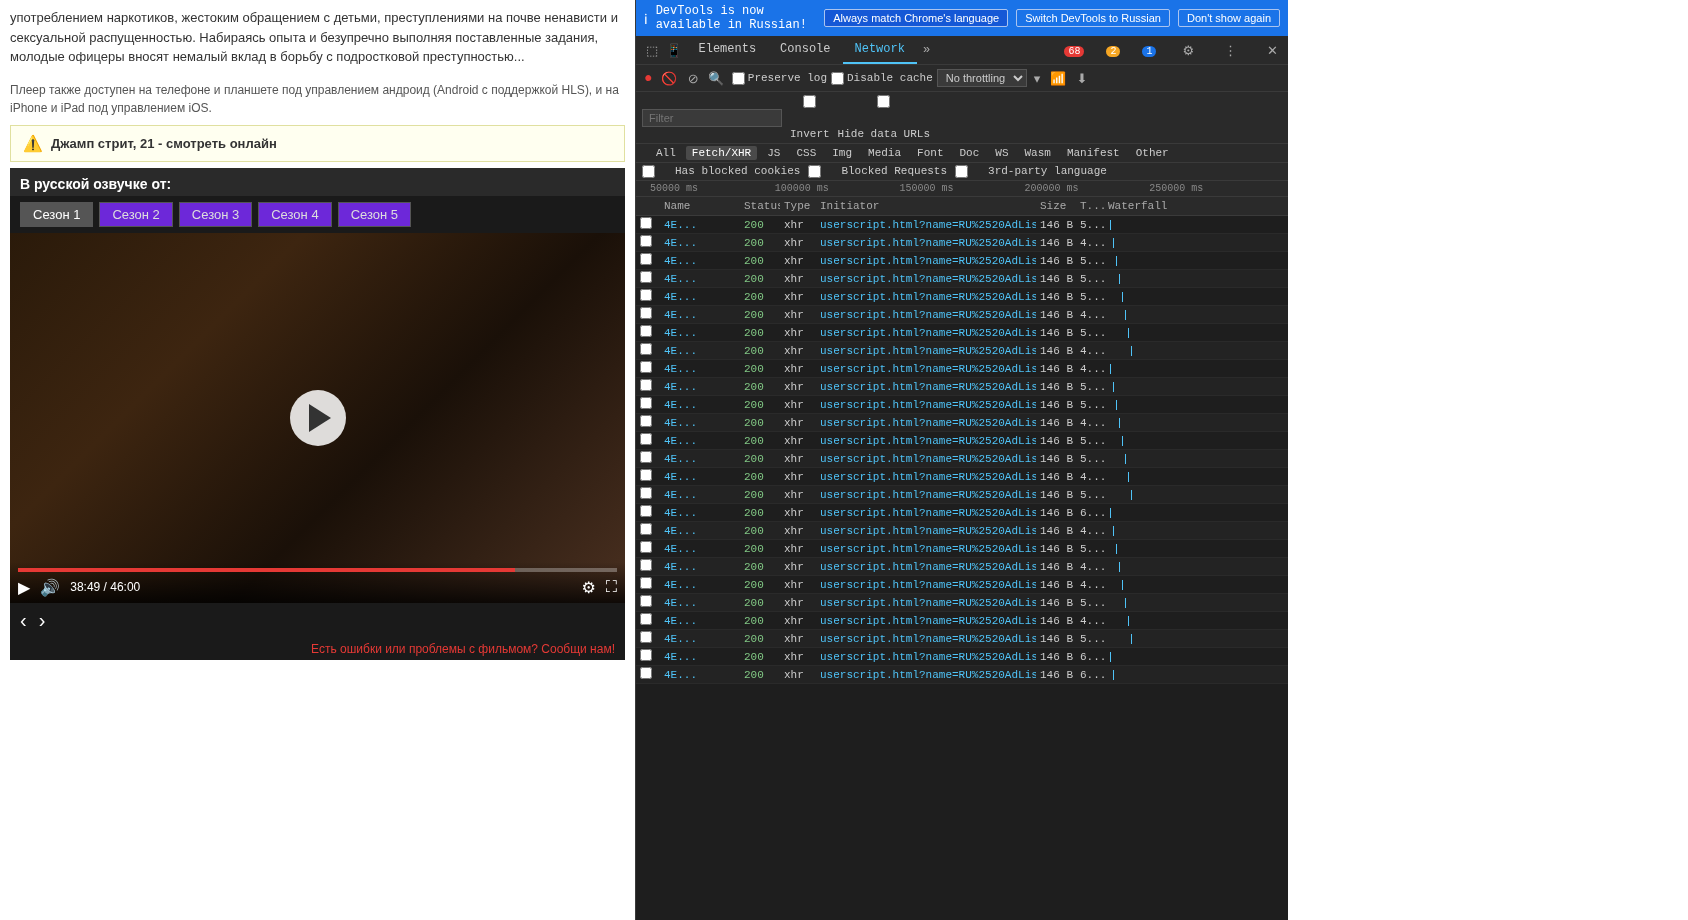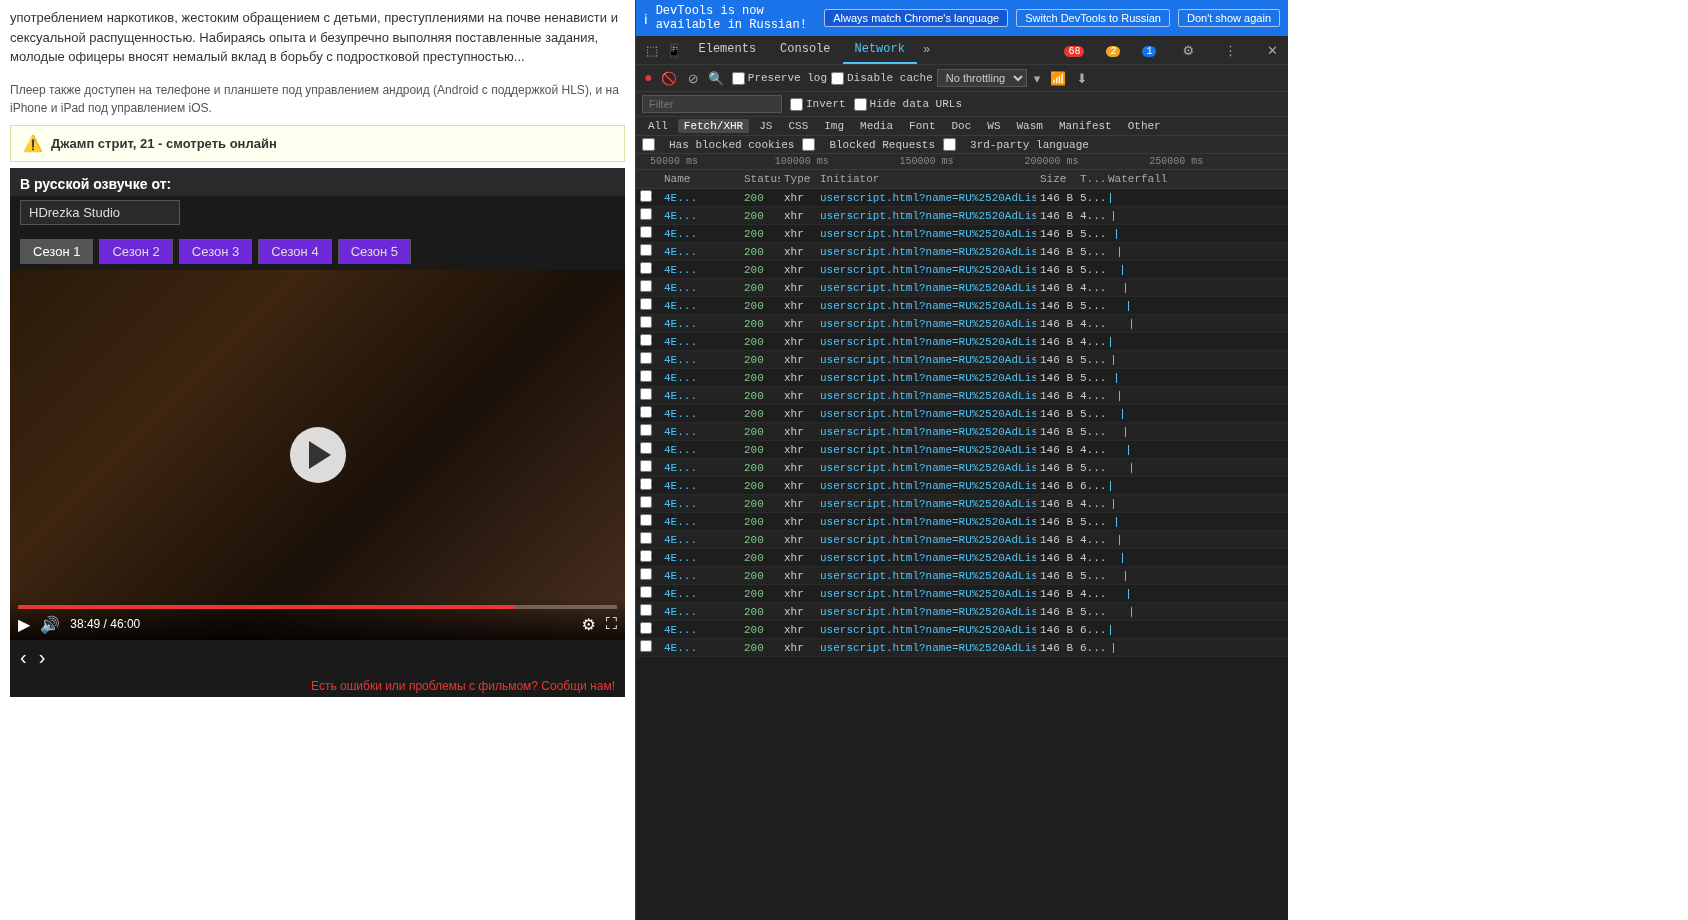--- a/index.html
+++ b/index.html
@@ -356,27 +356,28 @@
       color: #ccc;
       font-size: 11px;
       padding: 2px 6px;
       width: 140px;
     }
     .filter-checkbox {
       color: #ccc;
       font-size: 11px;
       display: flex;
       align-items: center;
-      gap: 3px;
+      gap: 20px;
+      flex-direction: column;
     }
     .filter-type-bar {
       background: #2a2a2a;
       display: flex;
       align-items: center;
-      padding: 2px 6px;
+      padding: 2px 14px;
       gap: 4px;
       border-bottom: 1px solid #3a3a3a;
     }
     .filter-type {
       color: #ccc;
       font-size: 11px;
       padding: 1px 6px;
       cursor: pointer;
       border-radius: 2px;
     }
@@ -389,22 +390,22 @@
       display: flex;
       align-items: center;
       padding: 2px 6px;
       gap: 8px;
       border-bottom: 1px solid #3a3a3a;
     }
     .filter-extra-cb {
       color: #ccc;
       font-size: 11px;
       display: flex;
-      align-items: center;
-      gap: 14px;
+      align-items: flex-start;
+      gap: 20px;
     }
     .timeline-bar {
       background: #2a2a2a;
       border-bottom: 1px solid #3a3a3a;
       padding: 2px 0;
       display: flex;
       align-items: flex-end;
     }
     .timeline-labels {
       display: flex;
@@ -484,23 +485,20 @@
   <p class="player-notice">Плеер также доступен на телефоне и планшете под управлением андроид (Android с поддержкой HLS), и на iPhone и iPad под управлением iOS.</p>
 
   <div class="warning-box">
     <span class="warning-icon">⚠️</span>
     <span class="warning-text">Джамп стрит, 21 - смотреть онлайн</span>
   </div>
 
 
   <div class="player-wrapper">
     <div class="dubbing-label">В русской озвучке от:</div>
-    <div class="dubbing-select">
-      <div class="dubbing-select-box">HDrezka Studio</div>
-    </div>
     <div class="season-tabs">
       <div class="season-tab active">Сезон 1</div>
       <div class="season-tab">Сезон 2</div>
       <div class="season-tab">Сезон 3</div>
       <div class="season-tab">Сезон 4</div>
       <div class="season-tab">Сезон 5</div>
     </div>
 
     <div class="video-player">
       <div class="video-thumbnail">

